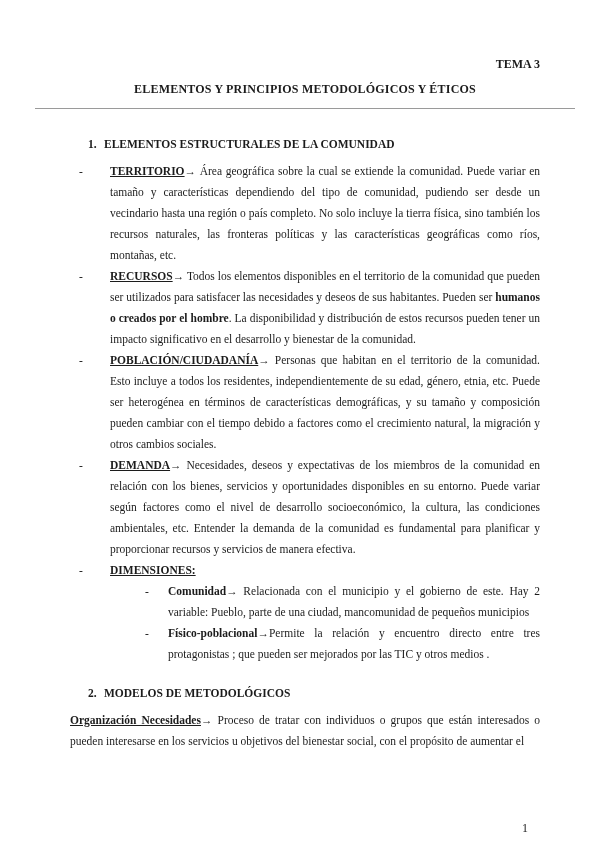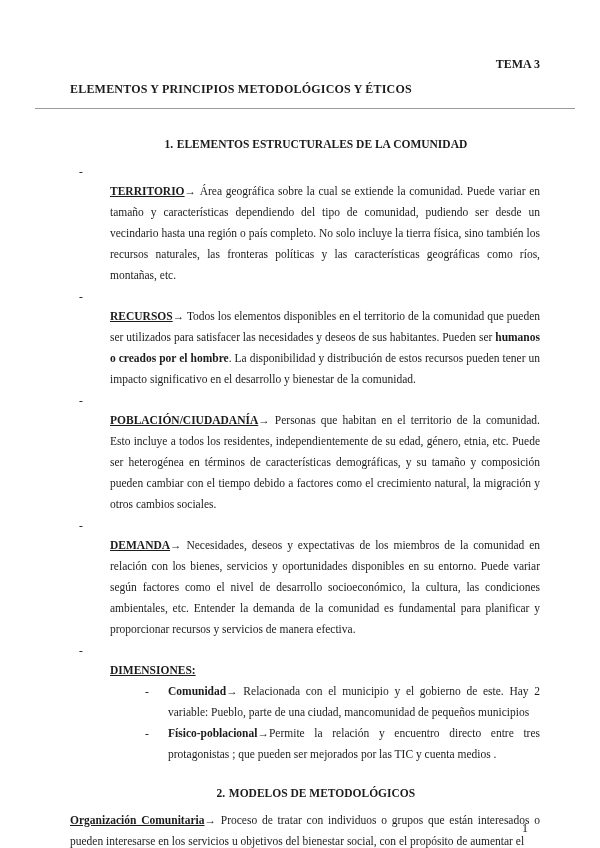--- a/index.html
+++ b/index.html
@@ -2,31 +2,31 @@
 <html><head>
 <meta charset="utf-8">
 <style>
   *{box-sizing:border-box;}
   html,body{margin:0;padding:0;background:#e9e9e9;}
   .page{width:600px;height:848px;background:#ffffff;position:relative;margin:0 auto;
         padding:56px 60px 0 70px;
         font-family:"Liberation Serif","DejaVu Serif",serif;
         color:#1c1c1c;font-size:11.5px;line-height:21px;}
   .tema{text-align:right;font-weight:bold;font-size:12px;line-height:16px;}
-  .doc-title{font-weight:bold;font-size:12px;line-height:16px;margin-top:9px;letter-spacing:.2px;}
+  .doc-title{text-align:center;font-weight:bold;font-size:12px;line-height:16px;margin-top:9px;letter-spacing:.2px;}
   .divider{border:0;border-top:1px solid #9a9a9a;margin:11px -35px 0 -35px;height:0;}
-  .sec-heading{font-weight:bold;margin:25px 0 6px 0;padding-left:18px;text-align:center;}
+  .sec-heading{font-weight:bold;margin:25px 0 6px 0;padding-left:18px;}
   .sec-heading.sec2{margin-top:18px;}
   .sec-num{display:inline-block;min-width:16px;}
   .para{text-align:justify;margin:0;}
   .term{font-weight:bold;text-decoration:underline;}
   .bold{font-weight:bold;}
   .bullet{display:flex;}
   .bullet>.dash{flex:0 0 40px;padding-left:9px;}
-  .bullet>.content{flex:1;text-align:justify;margin-top:20px;}
+  .bullet>.content{flex:1;text-align:justify;}
   .subbullet{display:flex;}
   .subbullet>.dash{flex:0 0 23px;margin-left:75px;}
   .subbullet>.content{flex:1;text-align:justify;}
   .page-number{position:absolute;right:72px;bottom:12px;font-size:12px;line-height:16px;}
 </style>
 </head>
 <body>
 
 <div class="page">
 
@@ -65,27 +65,27 @@
         <div class="content"><span class="term">DIMENSIONES:</span></div>
       </div>
 
       <div class="subbullet">
         <span class="dash">-</span>
         <div class="content"><span class="bold">Comunidad</span><span>→ Relacionada con el municipio y el gobierno de este. Hay 2 variable: Pueblo, parte de una ciudad, mancomunidad de pequeños municipios</span></div>
       </div>
 
       <div class="subbullet">
         <span class="dash">-</span>
-        <div class="content"><span class="bold">Físico-poblacional</span><span>→Permite la relación y encuentro directo entre tres protagonistas ; que pueden ser mejorados por las TIC y cuenta medios .</span></div>
+        <div class="content"><span class="bold">Físico-poblacional</span><span>→Permite la relación y encuentro directo entre tres protagonistas ; que pueden ser mejorados por las TIC y otros medios .</span></div>
       </div>
 
     </div>
   </div>
 
   <div>
     <div class="sec-heading sec2"><span class="sec-num">2.</span><span>MODELOS DE METODOLÓGICOS</span></div>
 
-    <p class="para"><span class="term">Organización Comunitaria</span><span>→ Proceso de tratar con individuos o grupos que están interesados o pueden interesarse en los servicios u objetivos del bienestar social, con el propósito de aumentar el</span></p>
+    <p class="para"><span class="term">Organización Necesidades</span><span>→ Proceso de tratar con individuos o grupos que están interesados o pueden interesarse en los servicios u objetivos del bienestar social, con el propósito de aumentar el</span></p>
   </div>
 
   <div class="page-number">1</div>
 
 </div>
 
 </body></html>

